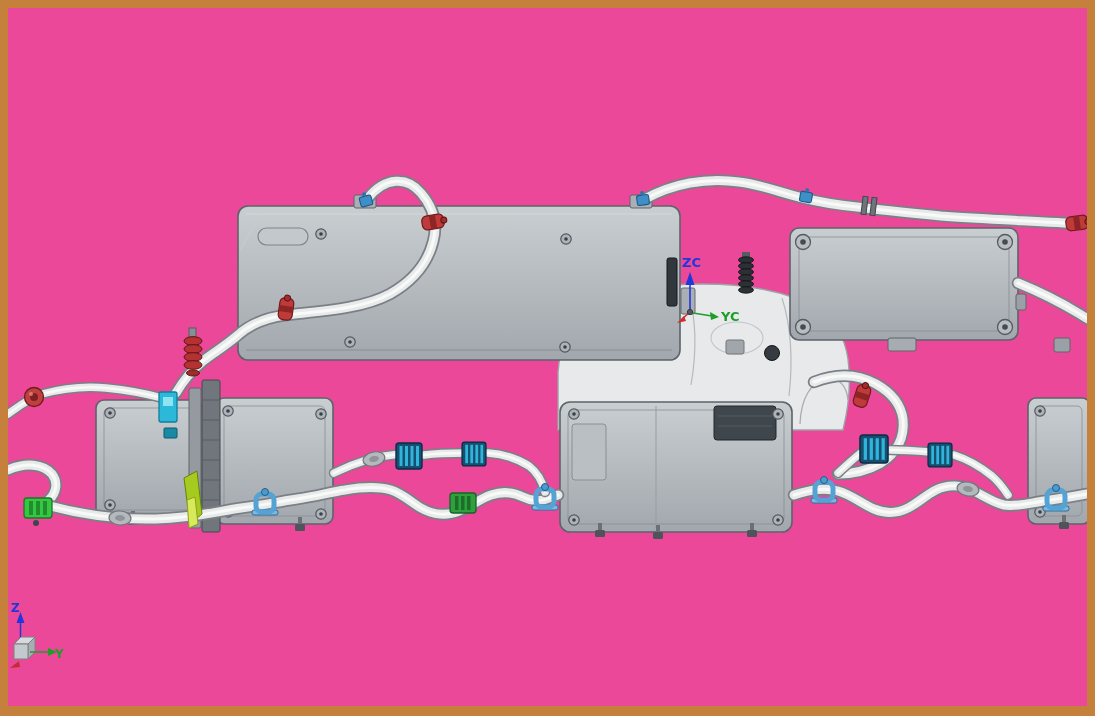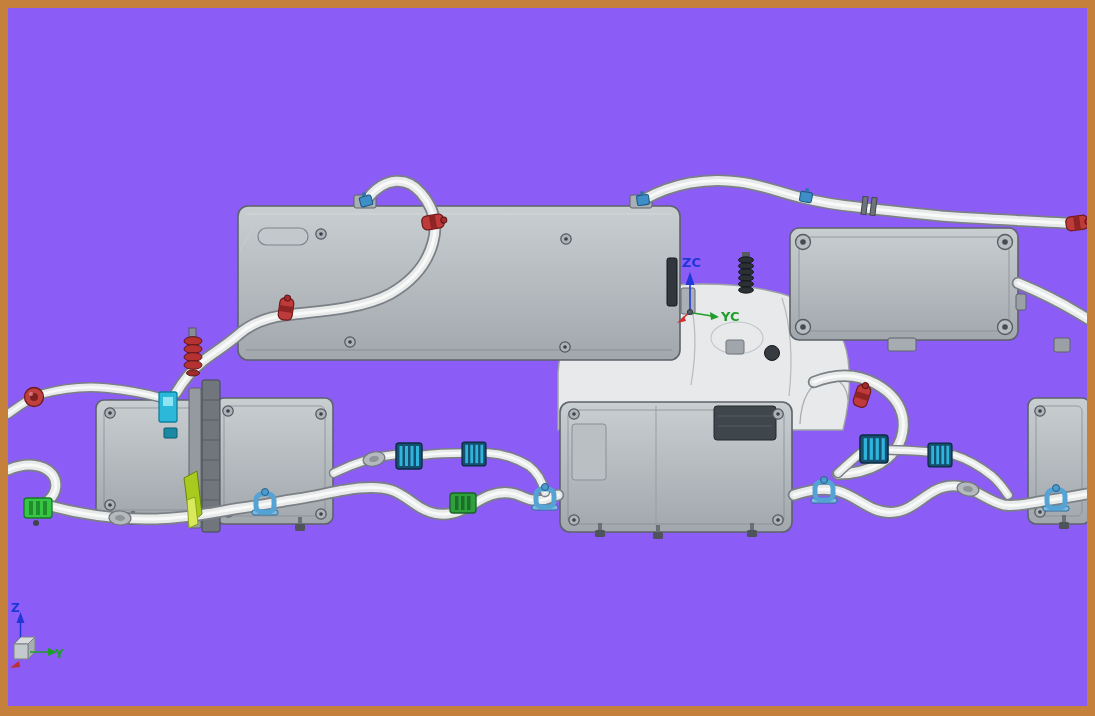--- a/index.html
+++ b/index.html
@@ -1,18 +1,18 @@
 <!DOCTYPE html>
 <html><head>
 <meta charset="utf-8">
 <style>
   html,body{margin:0;padding:0;width:1095px;height:716px;overflow:hidden;
     font-family:"DejaVu Sans","Liberation Sans",sans-serif;}
   .frame{position:absolute;inset:0;background:#C5803C;}
-  .viewport{position:absolute;left:8px;top:8px;width:1079px;height:698px;background:#8b5cf6;}
+  .viewport{position:absolute;left:8px;top:8px;width:1079px;height:698px;background:#ec4899;}
   svg{display:block;}
   
   .tO{fill:none;stroke:#7A8086;stroke-width:12.5;stroke-linecap:round;stroke-linejoin:round}
   .tI{fill:none;stroke:#E8EAEA;stroke-width:9;stroke-linecap:round;stroke-linejoin:round}
   .tH{fill:none;stroke:#FAFBFB;stroke-width:3;stroke-linecap:round;stroke-linejoin:round;opacity:.85}
   .sO{fill:none;stroke:#7A8086;stroke-width:10.5;stroke-linecap:round;stroke-linejoin:round}
   .sI{fill:none;stroke:#E8EAEA;stroke-width:7.5;stroke-linecap:round;stroke-linejoin:round}
   .sH{fill:none;stroke:#FAFBFB;stroke-width:2.5;stroke-linecap:round;stroke-linejoin:round;opacity:.85}
   .boxMain{fill:url(#gB);stroke:#5C636A;stroke-width:1.6}
   .boxInset{fill:none;stroke:#888E93;stroke-width:1;opacity:.8}

